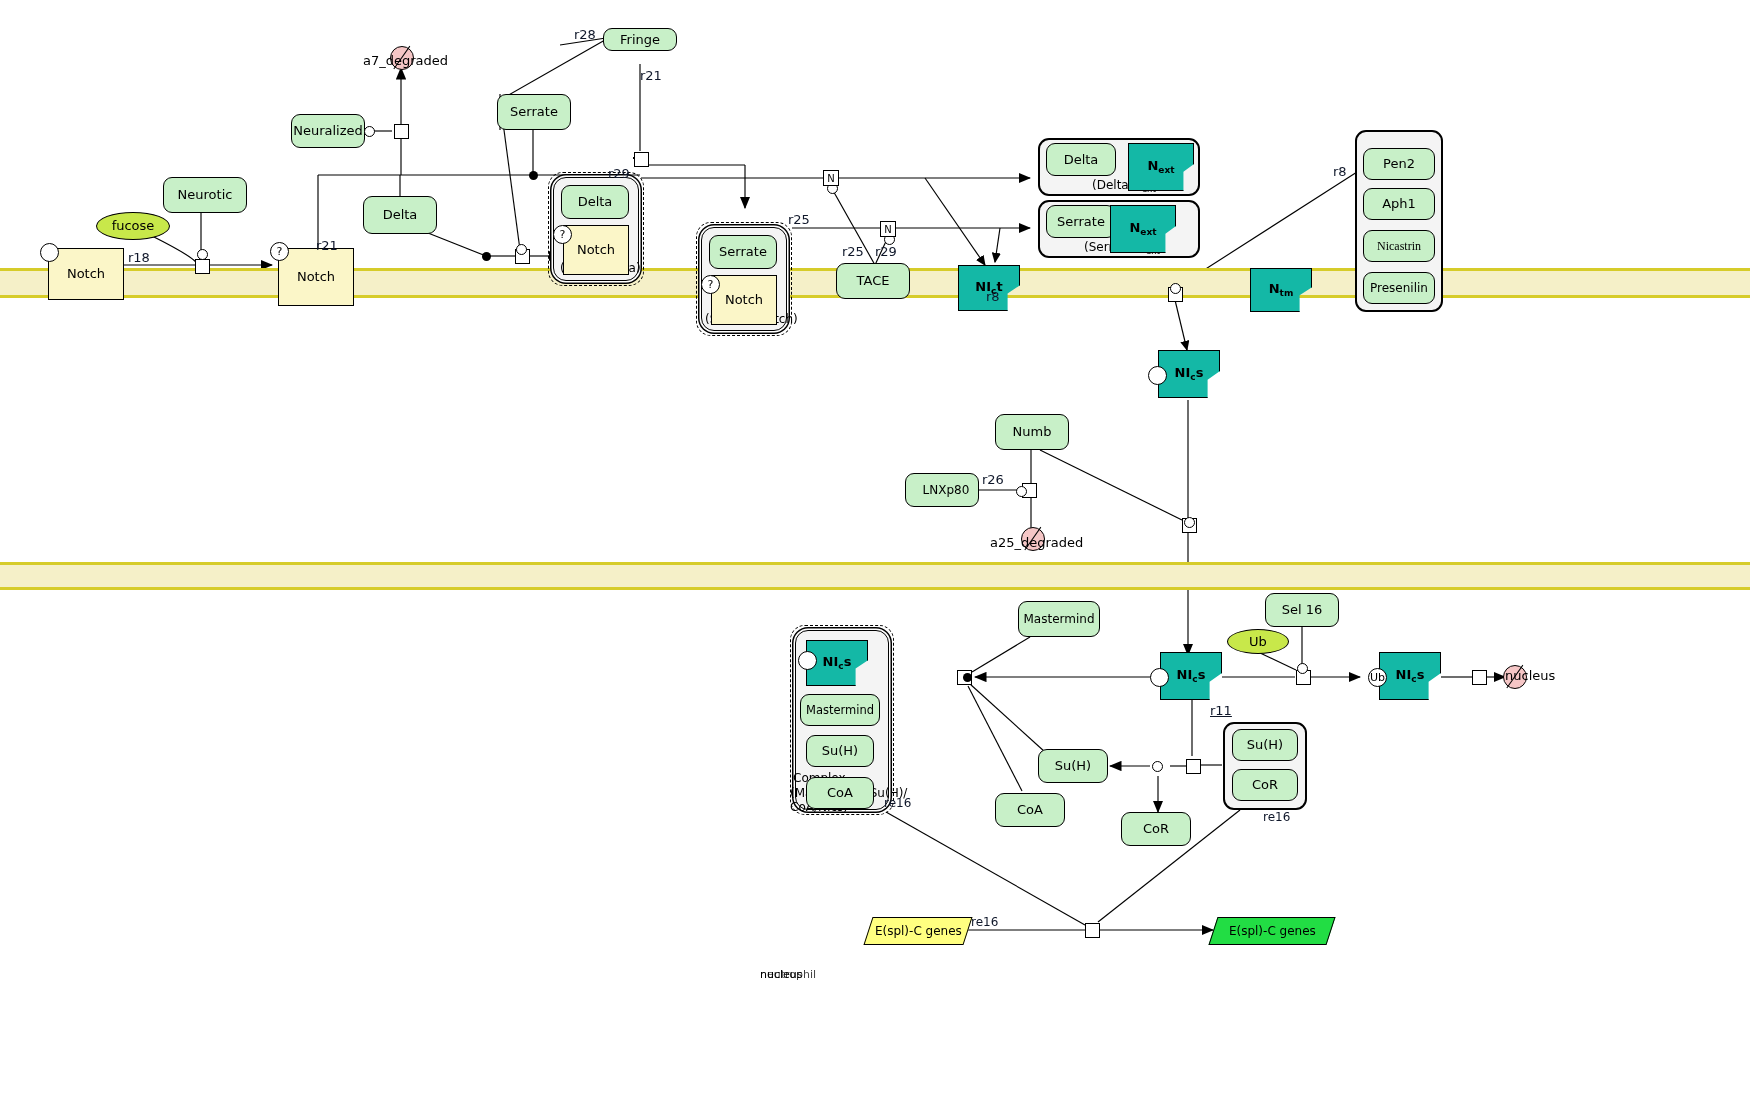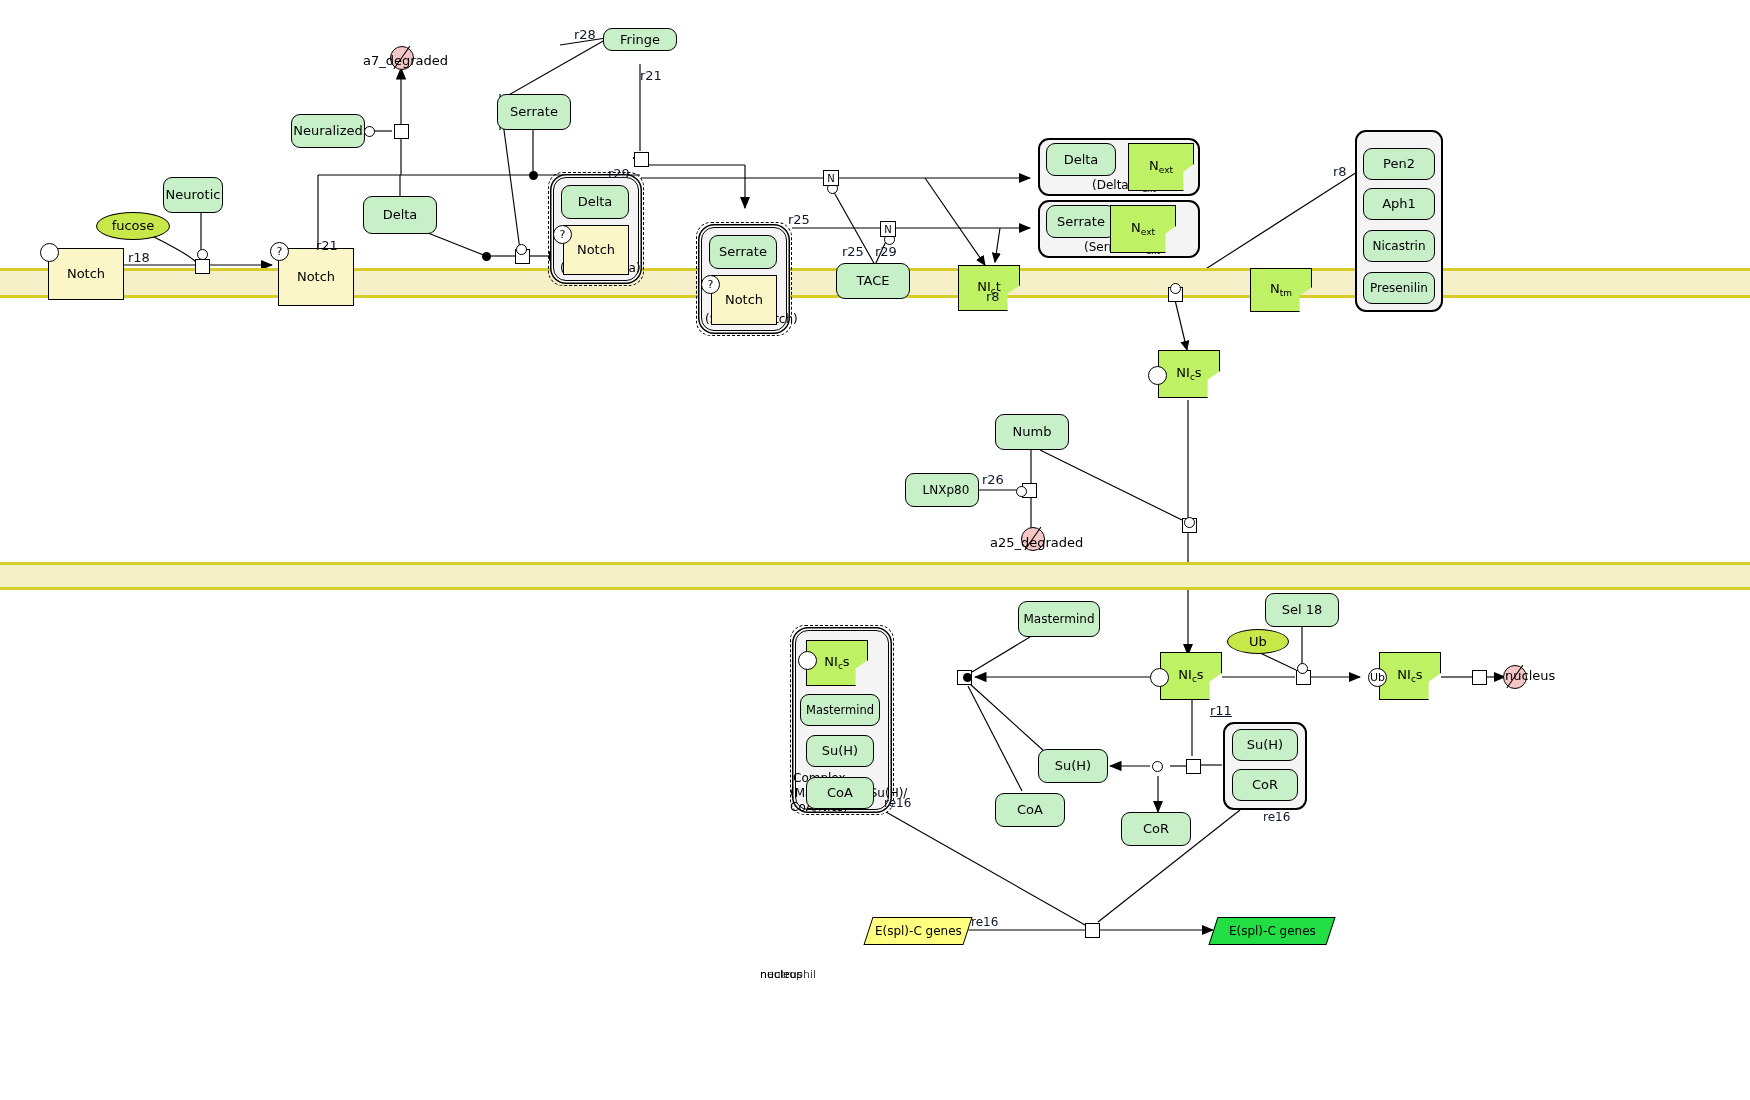--- a/index.html
+++ b/index.html
@@ -10,21 +10,21 @@
   
   .membrane{position:absolute;background:#f5f0c8;border-top:3px solid #d6cc2a;border-bottom:3px solid #d6cc2a;z-index:1;}
 
   
   .node{position:absolute;box-sizing:border-box;display:flex;align-items:center;justify-content:center;
         text-align:center;font-size:13px;color:#000;z-index:6;line-height:1.05;}
 
   
   .prot{background:#c8f0c8;border:1.2px solid #000;border-radius:9px;}
   
-  .rec{background:#bef264;border:1.2px solid #000;}
+  .rec{background:#14b8a6;border:1.2px solid #000;font-weight:bold;}
   
   .notch{background:#fbf6c8;border:1.2px solid #000;}
   
   .ell{background:#c8e84a;border:1.2px solid #000;border-radius:50%;font-size:13px;}
   
   .gene{background:#ffff80;border:1.2px solid #000;transform:skewX(-18deg);}
   .gene > span{transform:skewX(18deg);display:block;}
   .gene-on{background:#22dd44;border:1.2px solid #000;transform:skewX(-18deg);}
   .gene-on > span{transform:skewX(18deg);display:block;}
 
@@ -222,21 +222,21 @@
   <div class="node notch" style="left:48px;top:248px;width:76px;height:52px;
               clip-path:polygon(0 0,100% 0,100% 100%,0 100%,0 0);">
     <span>Notch</span>
   </div>
   <div class="state" style="left:40px;top:243px;"></div>
 
   <div class="node ell" style="left:96px;top:212px;width:74px;height:28px;">
     <span>fucose</span>
   </div>
 
-  <div class="node prot" style="left:163px;top:177px;width:60px;height:36px;">
+  <div class="node prot" style="left:163px;top:177px;width:84px;height:36px;">
     <span>Neurotic</span>
   </div>
 
   <div class="elabel" style="left:128px;top:250px;">r18</div>
 
   <div class="node notch" style="left:278px;top:248px;width:76px;height:58px;">
     <span>Notch</span>
   </div>
   <div class="state" style="left:270px;top:242px;">?</div>
   <div class="elabel" style="left:316px;top:238px;">r21</div>
@@ -332,21 +332,21 @@
   </div>
   <div class="state" style="left:1148px;top:366px;"></div>
 
   <div class="complex2" style="left:1355px;top:130px;width:88px;height:182px;"></div>
   <div class="node prot" style="left:1363px;top:148px;width:72px;height:32px;">
     <span>Pen2</span>
   </div>
   <div class="node prot" style="left:1363px;top:188px;width:72px;height:32px;">
     <span>Aph1</span>
   </div>
-  <div class="node prot" style="left:1363px;top:230px;width:72px;height:32px;font-size:12px;">
+  <div class="node prot" style="left:1363px;top:230px;width:72px;height:32px;font-size:12px;font-family:Liberation Serif, serif;">
     <span>Nicastrin</span>
   </div>
   <div class="node prot" style="left:1363px;top:272px;width:72px;height:32px;font-size:12px;">
     <span>Presenilin</span>
   </div>
   <div class="elabel" style="left:1333px;top:164px;">r8</div>
 
   <div class="node prot" style="left:995px;top:414px;width:74px;height:36px;">
     <span>Numb</span>
   </div>
@@ -355,21 +355,21 @@
   </div>
   <div class="elabel" style="left:982px;top:472px;">r26</div>
   <div class="degraded" style="left:1021px;top:527px;"></div>
   <div class="deglabel" style="left:990px;top:535px;">a25_degraded</div>
 
   <div class="node prot" style="left:1018px;top:601px;width:82px;height:36px;font-size:12px;">
     <span>Mastermind</span>
   </div>
 
   <div class="node prot" style="left:1265px;top:593px;width:74px;height:34px;">
-    <span>Sel 18</span>
+    <span>Sel 16</span>
   </div>
 
   <div class="node ell" style="left:1227px;top:629px;width:62px;height:25px;">
     <span>Ub</span>
   </div>
 
   <div class="node rec" style="left:1160px;top:652px;width:62px;height:48px;
               clip-path:polygon(0 0,100% 0,100% 44%,80% 62%,80% 100%,0 100%);">
     <span><span>NI</span><span class="sub">c</span><span>s</span></span>
   </div>

